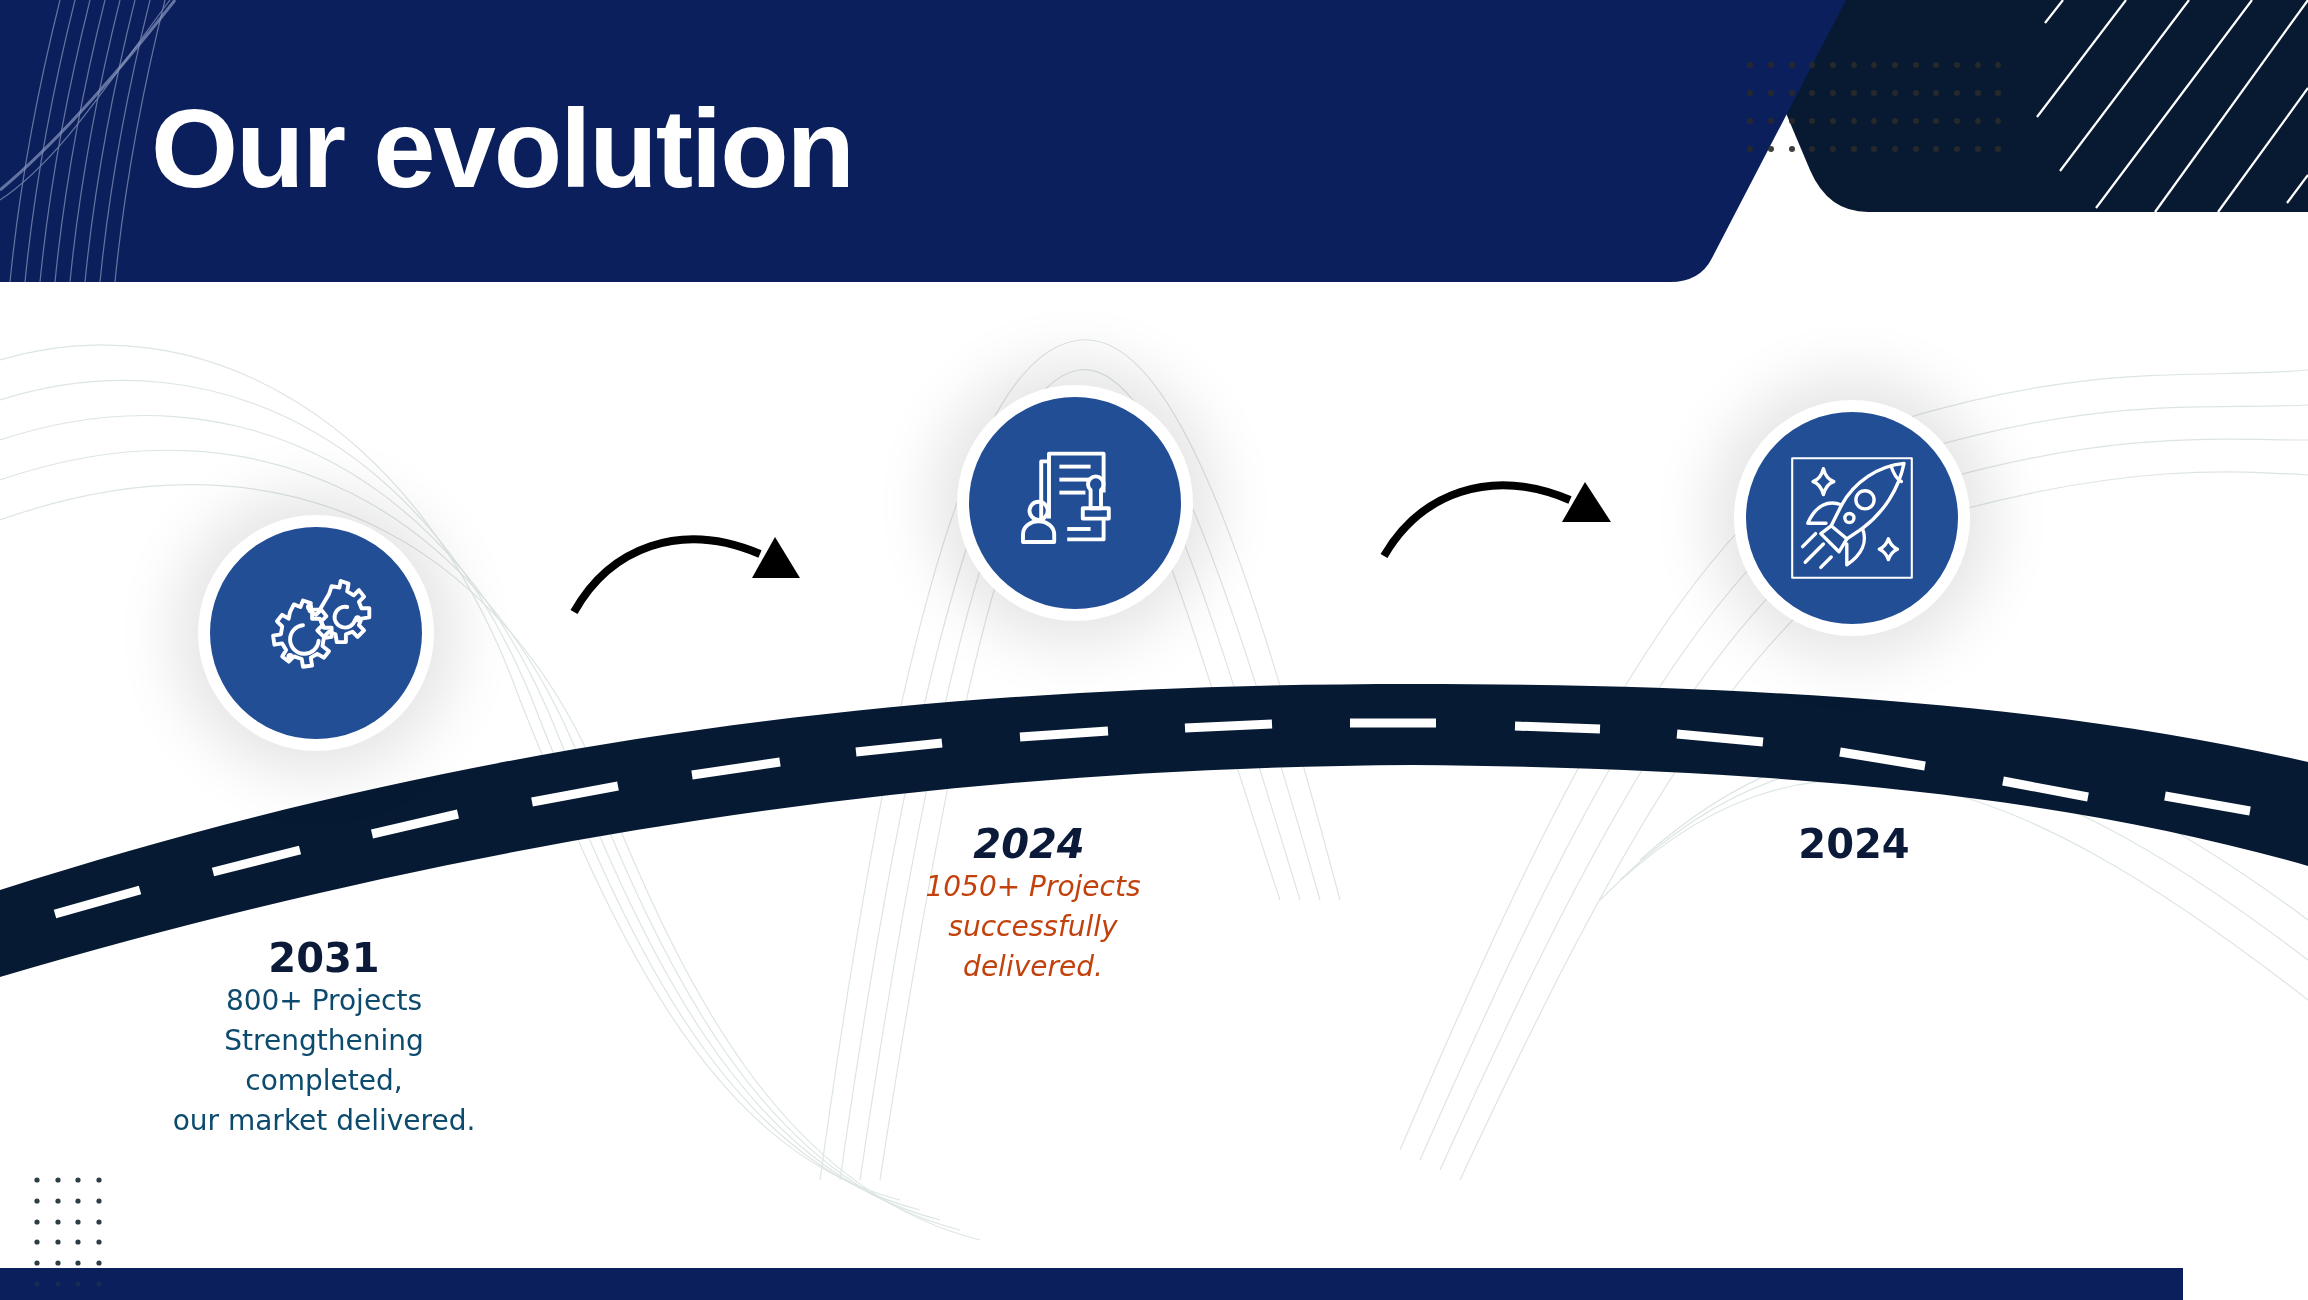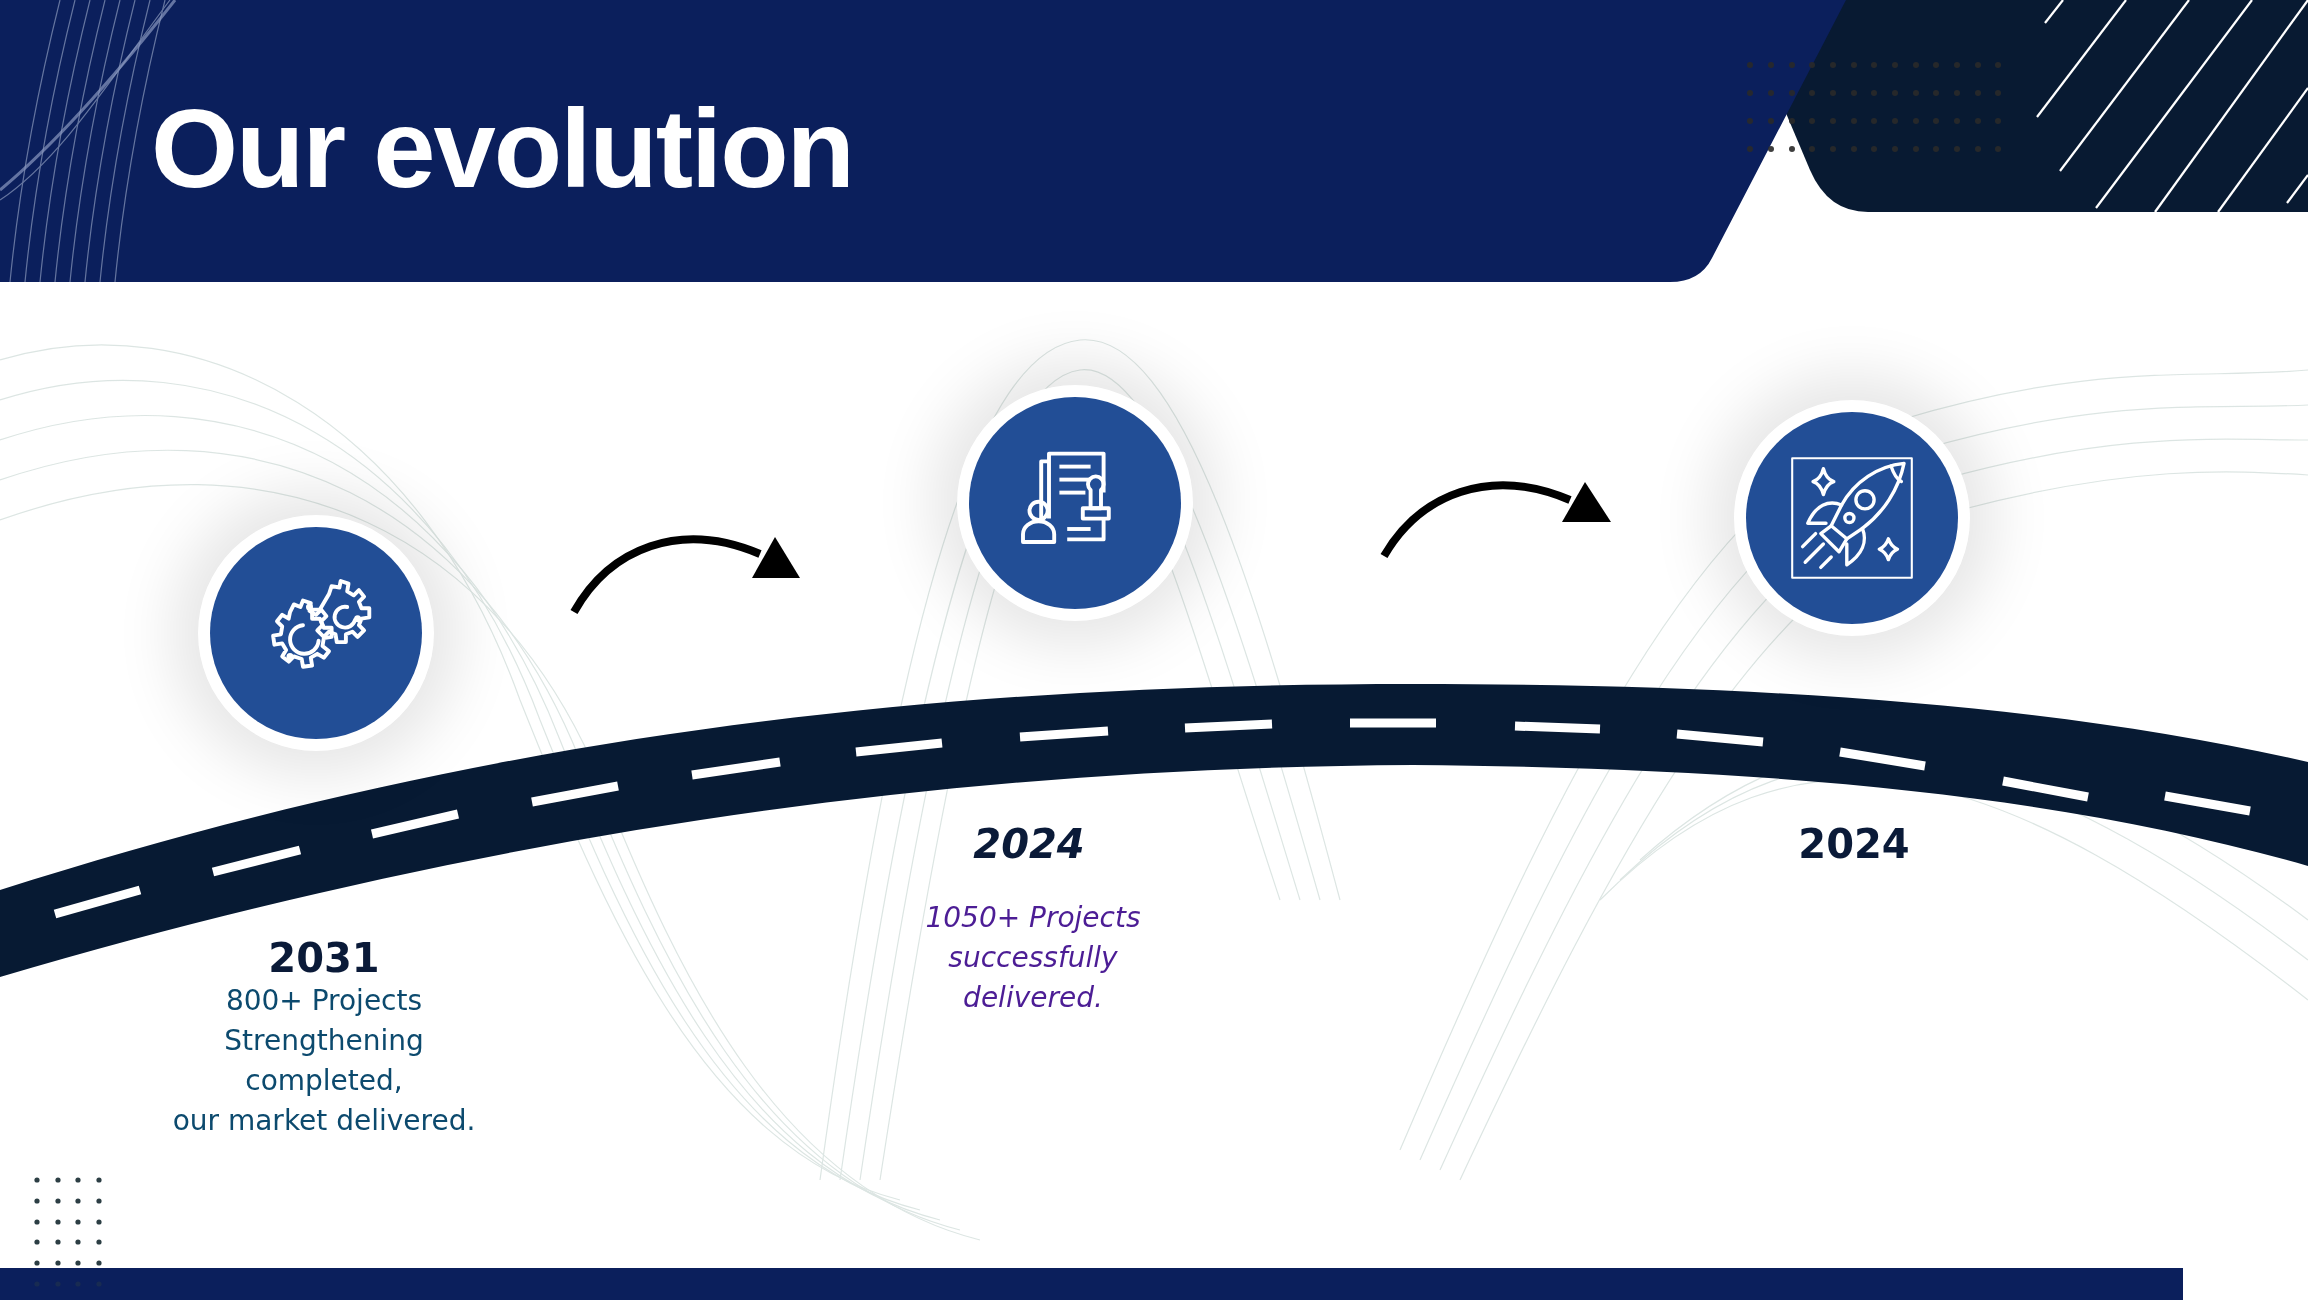--- a/index.html
+++ b/index.html
@@ -5,21 +5,21 @@
     html, body { margin:0; padding:0; }
     body { width:2308px; height:1300px; position:relative; overflow:hidden; background:#ffffff; font-family:"Liberation Sans", sans-serif; }
     .layer { position:absolute; left:0; top:0; width:2308px; height:1300px; }
     .title { position:absolute; left:139px; top:70px; margin:12px; font-family:"Liberation Sans", sans-serif; font-weight:700; font-size:112px; letter-spacing:-2px; color:#ffffff; line-height:1.2; }
     .circle-wrap { position:absolute; width:236px; height:236px; border-radius:50%; background:#ffffff; box-shadow:0 0 60px 25px rgba(0,0,0,0.10); }
     .circle-inner { position:absolute; left:12px; top:12px; width:212px; height:212px; border-radius:50%; background:#224e96; display:flex; align-items:center; justify-content:center; }
     .milestone { position:absolute; width:420px; text-align:center; }
     .year { font-family:"DejaVu Sans", sans-serif; font-weight:700; font-size:40px; color:#0a1a38; line-height:46px; }
     .desc { font-family:"DejaVu Sans", sans-serif; font-size:28px; line-height:40px; }
     .desc-dark { color:#0c4a6e; }
-    .desc-navy { color:#4c1d95;margin-top:31px; }
+    .desc-navy { color:#c2410c; }
     .bottom-bar { position:absolute; left:0; top:1268px; width:2183px; height:32px; background:#0b1f5c; }
   </style>
 </head>
 <body>
 
 <svg class="layer" viewBox="0 0 2308 1300">
   <g fill="none" stroke="#d9e3e0" stroke-width="1.2" opacity="0.9">
     <path d="M0 360 C200 300 420 420 520 700 C600 900 700 1150 900 1200"></path>
     <path d="M0 400 C220 330 440 450 540 720 C620 920 720 1160 920 1210"></path>
     <path d="M0 440 C240 360 460 480 560 740 C640 940 740 1170 940 1220"></path>

